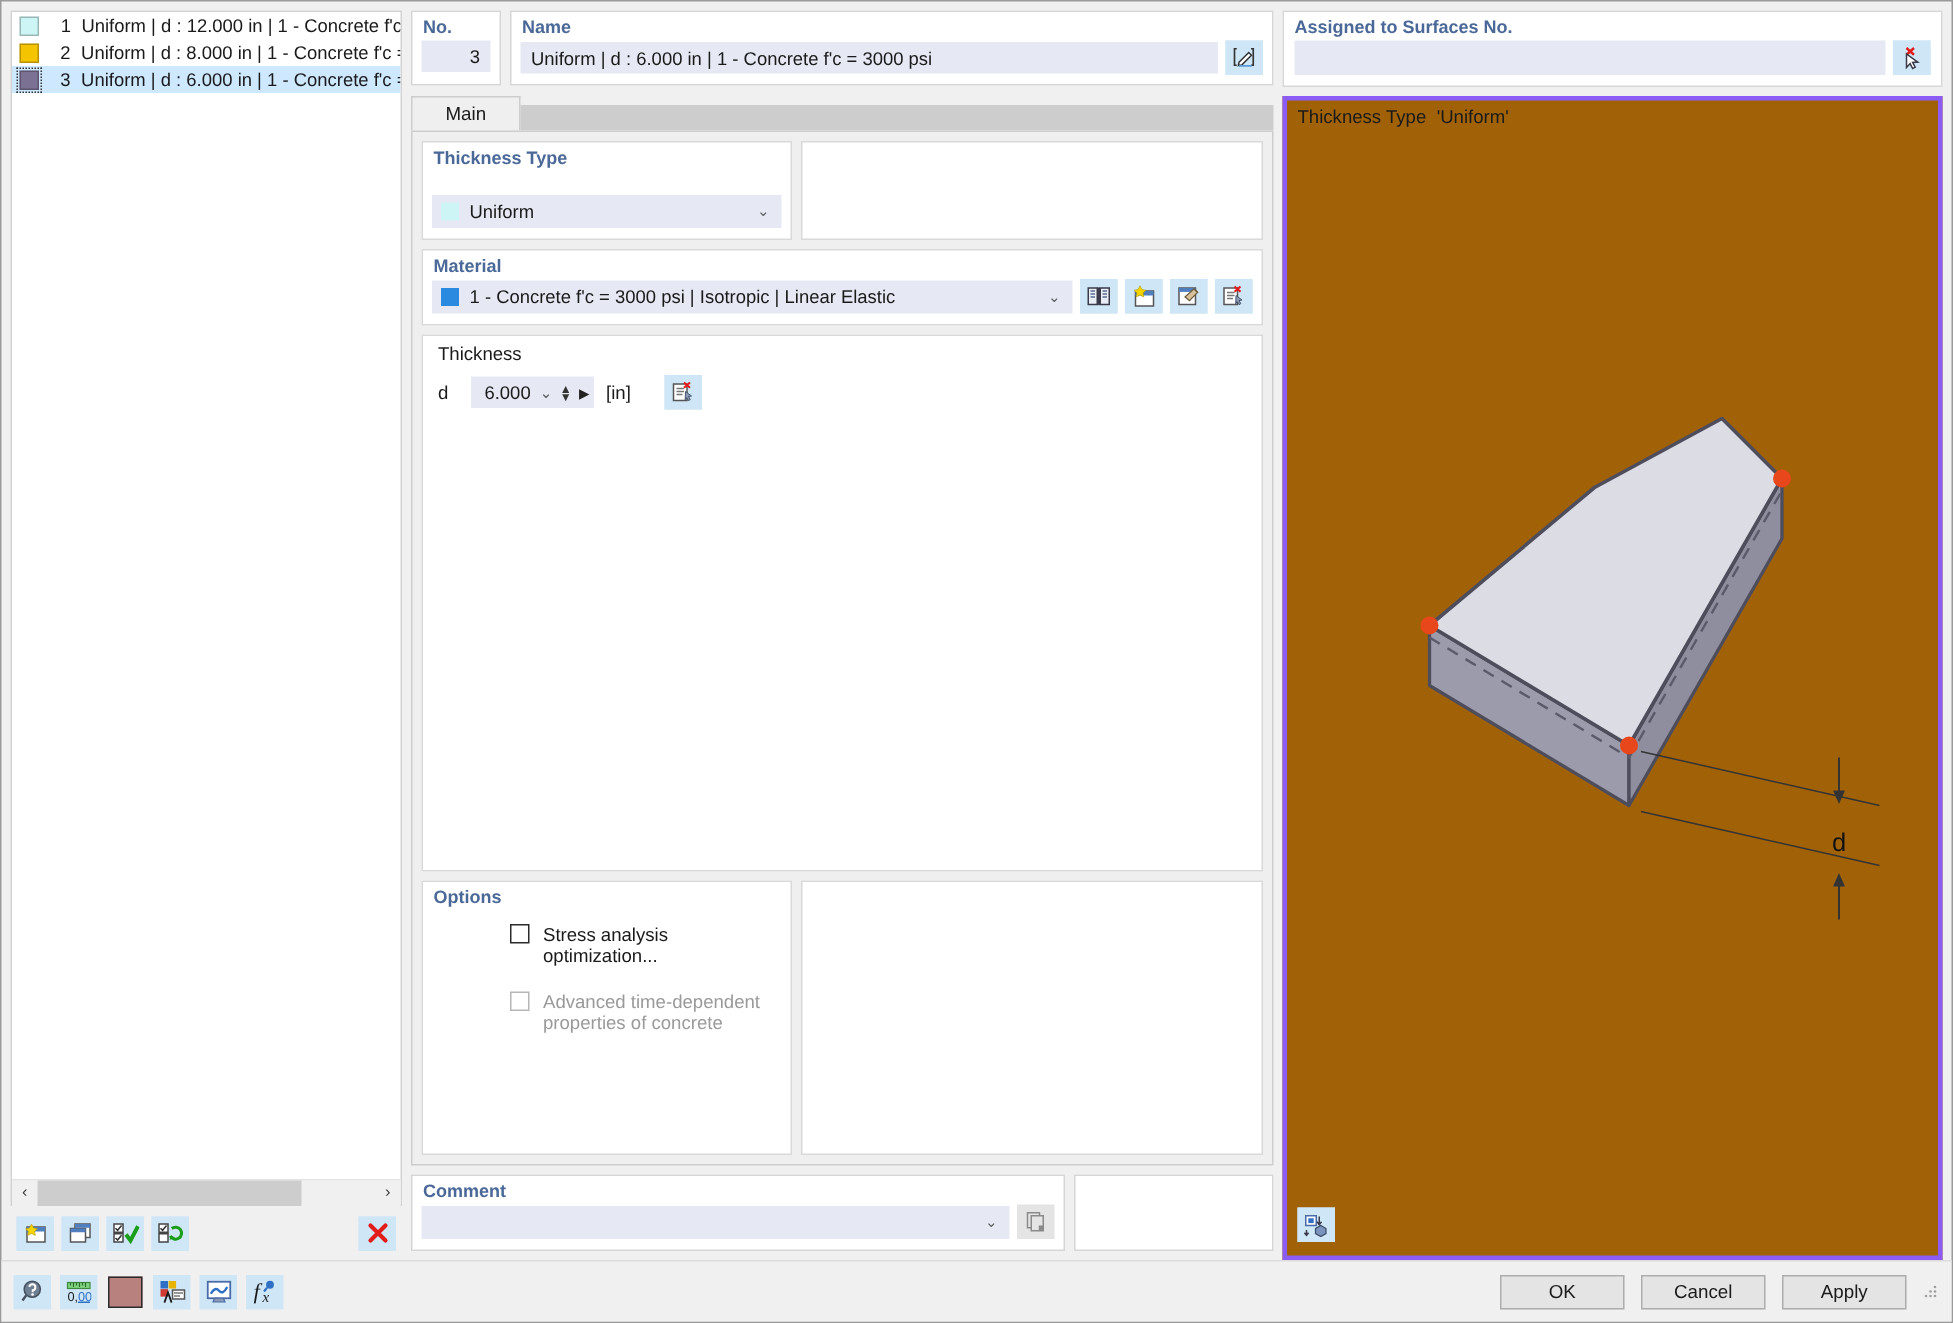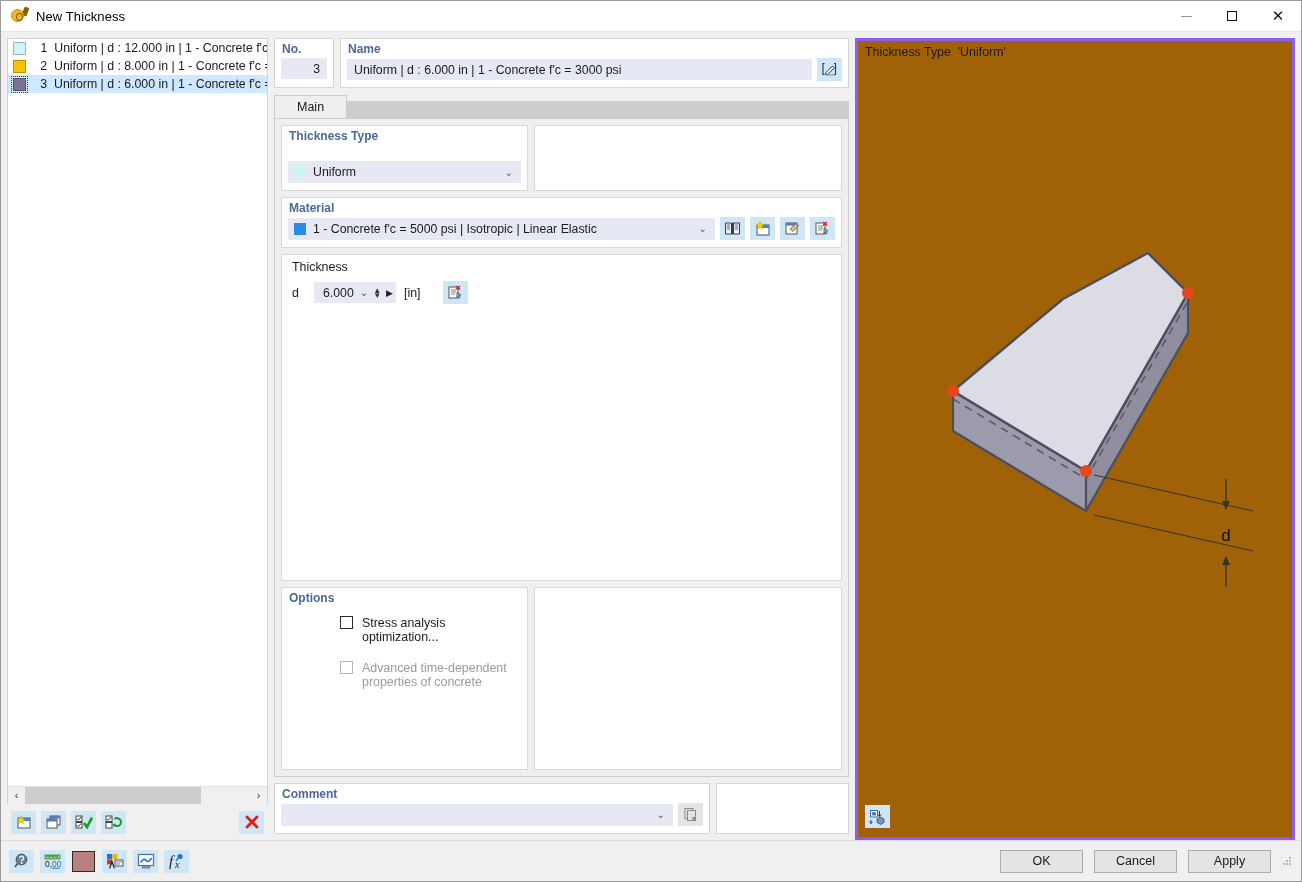--- a/index.html
+++ b/index.html
@@ -194,37 +194,20 @@
     width: 83px; height: 23px; background: #e4e4e4; border: 1px solid #adadad;
     display:flex; align-items:center; justify-content:center; font-size: 12.5px;
   }
   .grip { width: 12px; height: 12px; margin-left: 4px; }
 </style>
 </head>
 <body>
 
 <div class="window">
 
-  <div class="titlebar">
-    <div class="title-icon">
-      <div class="handle"></div>
-        <div class="roller"></div>
-    </div>
-    <div class="title-text">New Thickness</div>
-    <div class="spacer"></div>
-    <div class="winbtn">
-        <div class="min-glyph"></div>
-      </div>
-    <div class="winbtn">
-        <div class="max-glyph"></div>
-      </div>
-    <div class="winbtn close">
-        <span class="close-glyph">✕</span>
-      </div>
-  </div>
 
   <div class="body">
 
     <div class="leftcol">
       <div class="listbox">
         <div class="list-rows">
 
           <div class="list-row">
             <div class="swatch" style="background:#cdf5f5"></div>
             <div class="row-no">1</div>
@@ -338,21 +321,21 @@
             </div>
           </div>
           <div class="group" style="flex:1"></div>
         </div>
 
         <div class="group">
           <div class="grp-title">Material</div>
           <div style="padding:0 6px 7px 6px;display:flex;gap:5px;align-items:center;">
             <div class="combo" style="flex:1;min-width:0">
               <div class="mini-sw" style="background:#2a8ae0"></div>
-              <span>1 - Concrete f'c = 5000 psi | Isotropic | Linear Elastic</span>
+              <span>1 - Concrete f'c = 3000 psi | Isotropic | Linear Elastic</span>
               <span class="caret">⌄</span>
             </div>
             <div class="tbtn">
               <svg width="17" height="15" viewBox="0 0 17 15">
                 <path d="M1.5 2 h6 v11 h-6 Z" fill="#e9edf5" stroke="#3a3a4a" stroke-width="1"></path>
                 <path d="M9.5 2 h6 v11 h-6 Z" fill="#e9edf5" stroke="#3a3a4a" stroke-width="1"></path>
                 <path d="M3 4 h3 M3 6 h3 M3 8 h3 M11 4 h3 M11 6 h3 M11 8 h3" stroke="#5b6d94" stroke-width="1"></path>
                 <rect x="7.6" y="1.6" width="1.8" height="11.8" fill="#3a3a4a"></rect>
               </svg>
             </div>
@@ -444,20 +427,32 @@
               </svg>
             </div>
           </div>
         </div>
         <div class="panel" style="flex:1"></div>
       </div>
 
     </div>
 
     <div class="rightcol">
+      <div class="assigned">
+        <div class="fieldlabel">Assigned to Surfaces No.</div>
+        <div class="assigned-row">
+          <div class="assigned-input"></div>
+          <div class="tbtn">
+            <svg width="17" height="16" viewBox="0 0 17 16">
+              <path d="M5 1 l5 4.5 M10 1 l-5 4.5" stroke="#e21b1b" stroke-width="1.6"></path>
+              <path d="M5 5 l0 9 l2.4 -2.6 l1.7 3.3 l1.7 -.9 l-1.7 -3.2 l3.4 -.2 Z" fill="#fff" stroke="#3a3a4a" stroke-width="1"></path>
+            </svg>
+          </div>
+        </div>
+      </div>
 
       <div class="preview">
         <div class="preview-label">
           <span>Thickness Type</span>
           &nbsp;<i>'Uniform'</i>
         </div>
 
         <svg width="438" height="680" viewBox="0 0 438 680" style="position:absolute;left:0;top:0">
 
           <path d="M95 350 L95 390 L228 470 L228 430 Z" fill="#9b9bab" stroke="#4d4d5c" stroke-width="2.2" stroke-linejoin="round"></path>

